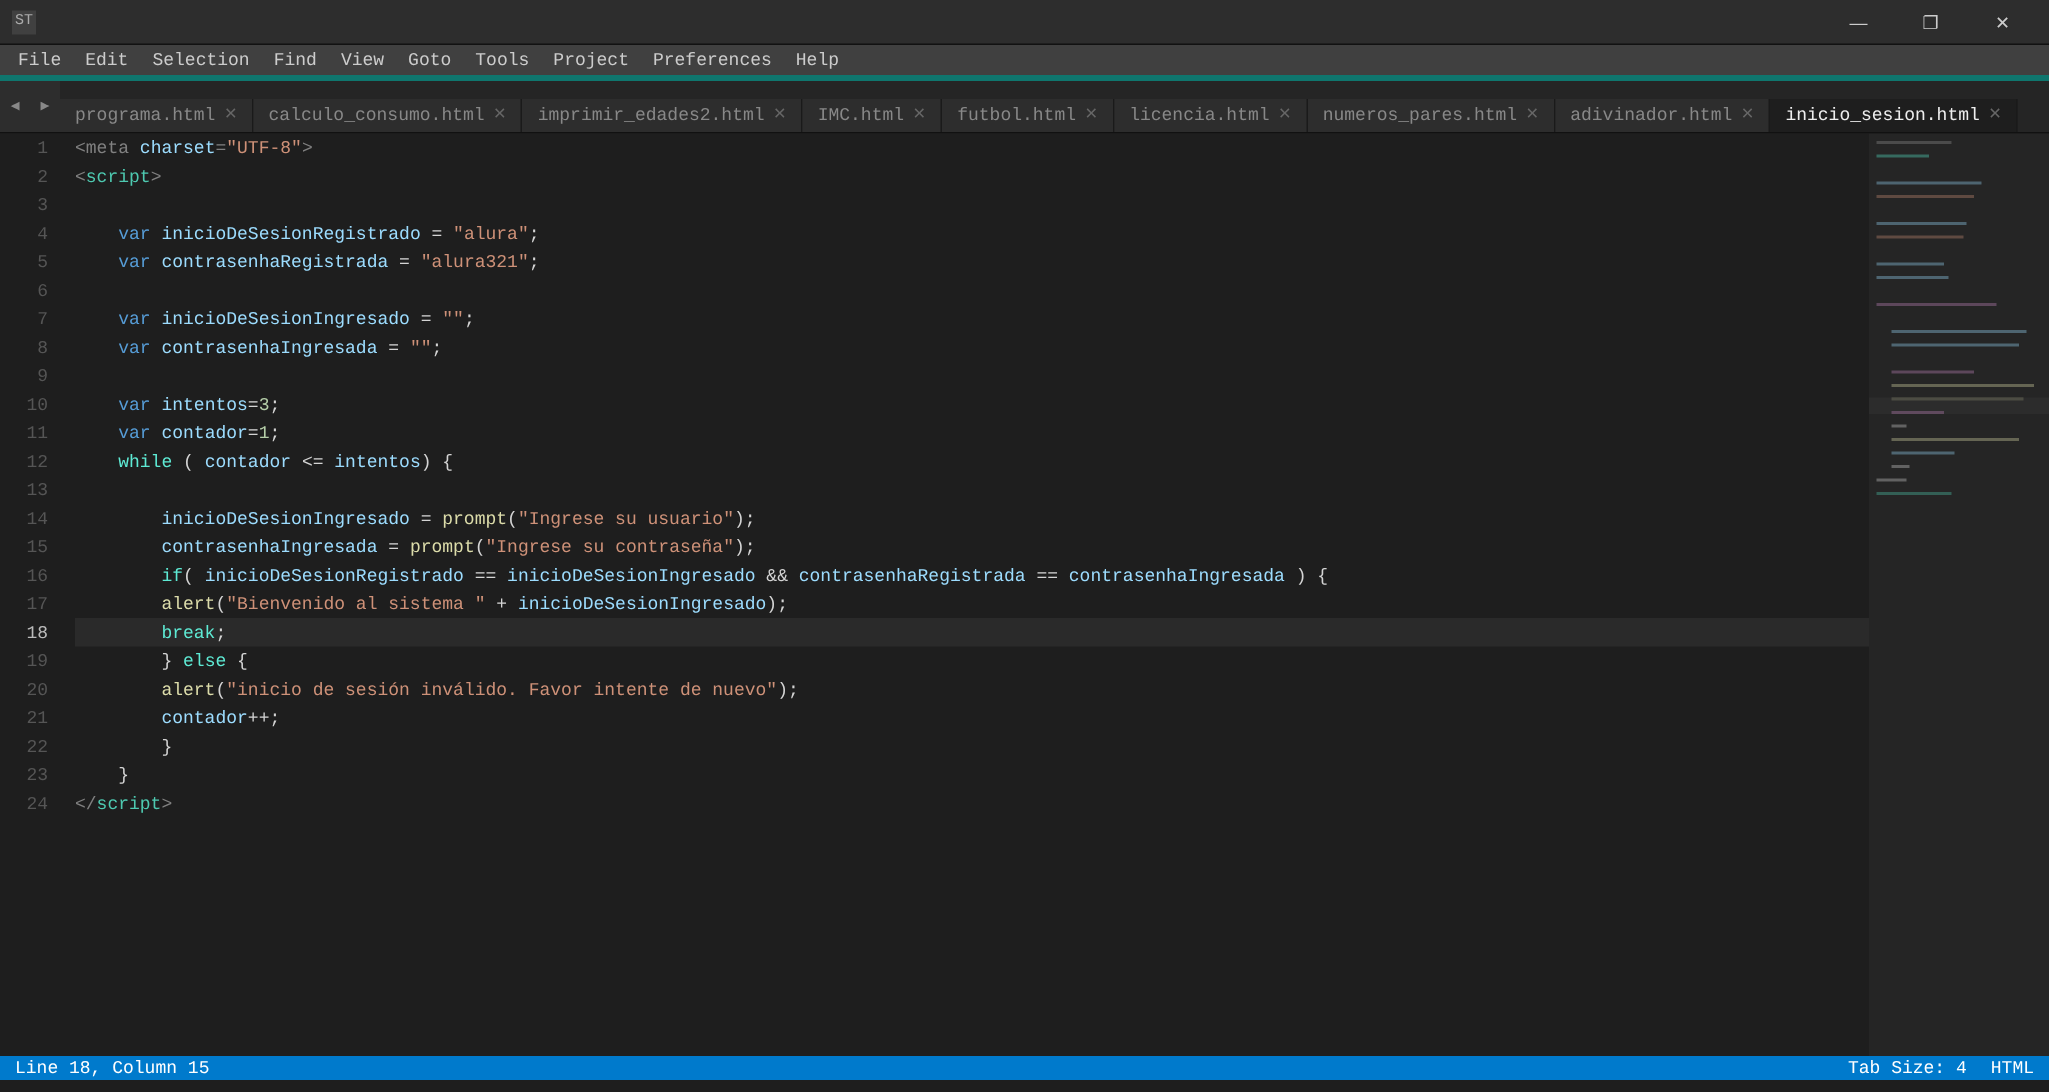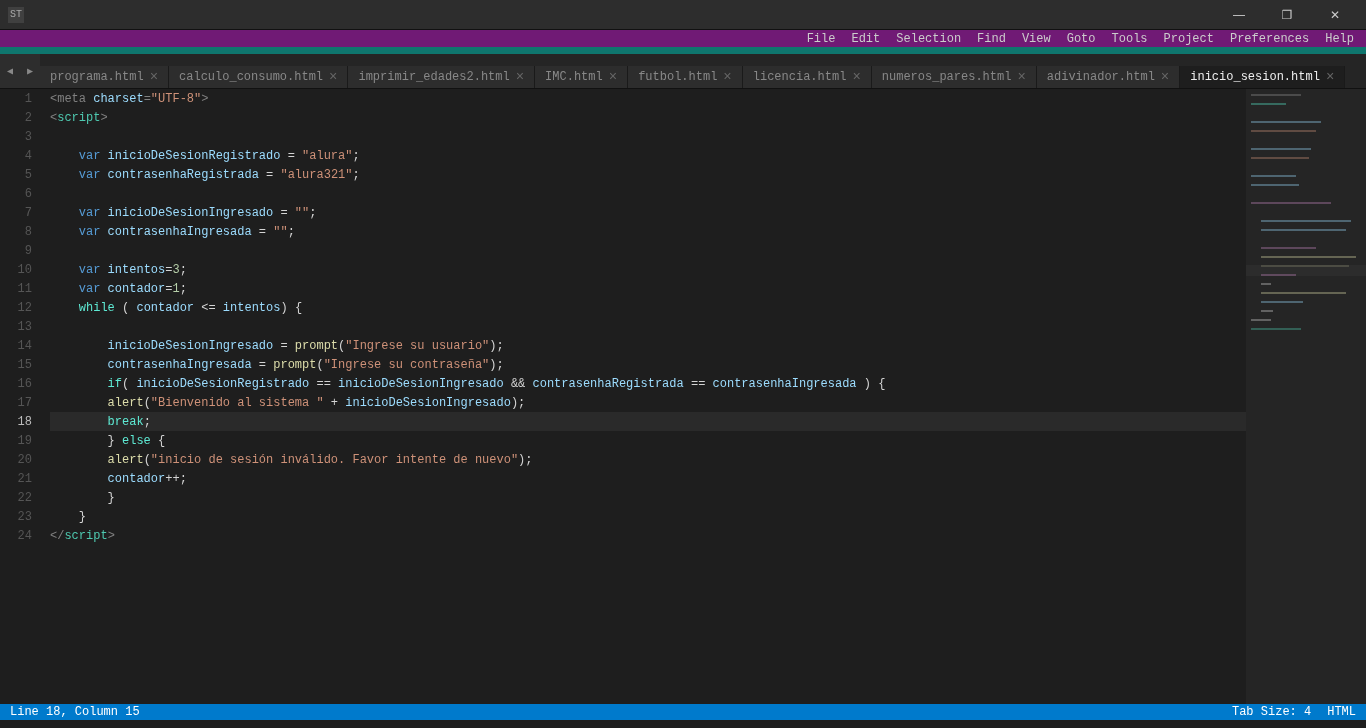--- a/index.html
+++ b/index.html
@@ -55,26 +55,25 @@
       font-size: 12px;
       cursor: pointer;
       display: flex;
       align-items: center;
       justify-content: center;
     }
 
     
     #menu-bar {
       height: 24px;
-      background: #701a75;
+      background: #404040;
       display: flex;
       align-items: center;
       padding: 0 4px;
-      border-bottom: 7px solid #0f766e;
-      justify-content: flex-end;
+      border-bottom: 4px solid #0f766e;
     }
     .menu-item {
       padding: 2px 8px;
       font-size: 12px;
       color: #ccc;
       cursor: pointer;
       height: 24px;
       display: flex;
       align-items: center;
     }

